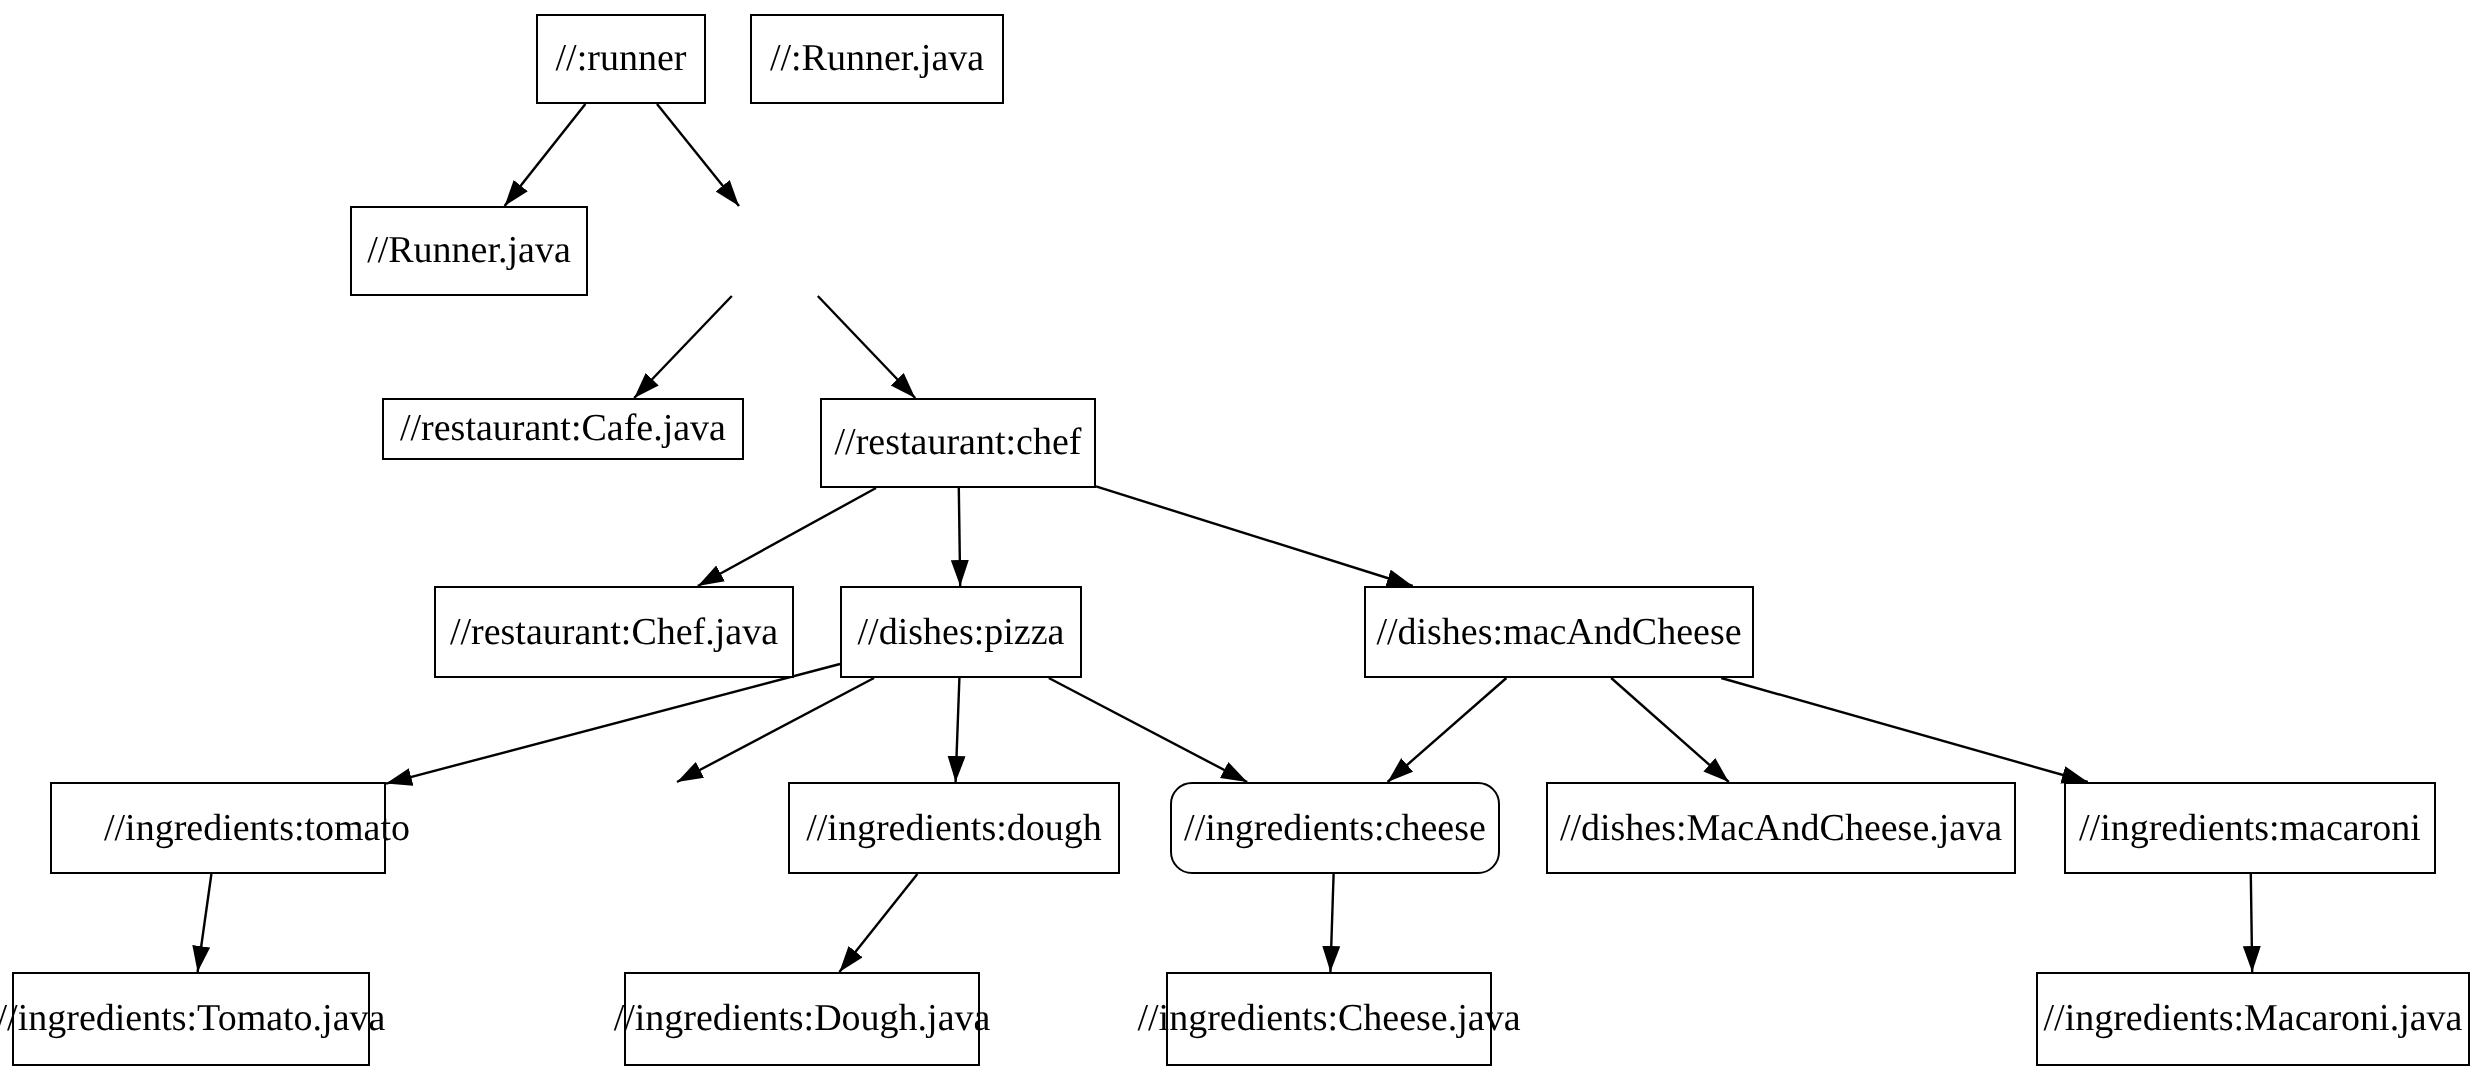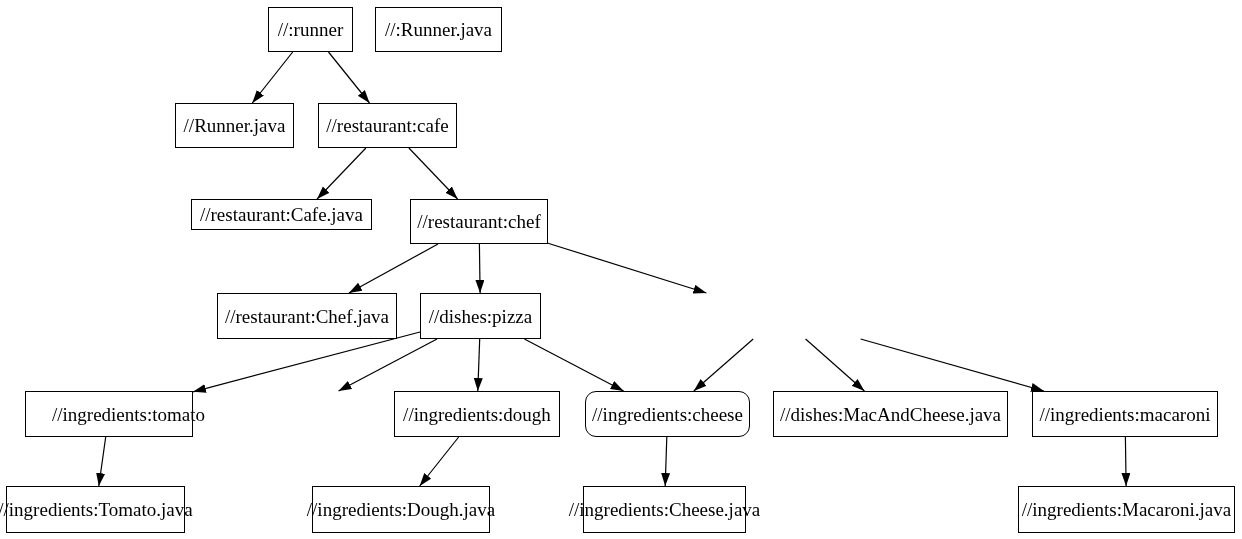--- a/index.html
+++ b/index.html
@@ -68,25 +68,25 @@
       <line x1="860.6" y1="339.0" x2="1043.9" y2="391.0" marker-end="url(#arrowhead)"></line>
       <line x1="105.7" y1="437.0" x2="98.8" y2="486.0" marker-end="url(#arrowhead)"></line>
       <line x1="458.7" y1="437.0" x2="419.7" y2="486.0" marker-end="url(#arrowhead)"></line>
       <line x1="666.8" y1="437.0" x2="665.2" y2="486.0" marker-end="url(#arrowhead)"></line>
       <line x1="1125.4" y1="437.0" x2="1126.1" y2="486.0" marker-end="url(#arrowhead)"></line>
     </svg>
   <div id="nodes" class="nodes-layer">
       <div class="node" style="left: 268px; top: 7px; width: 85px; height: 45px;">//:runner</div>
       <div class="node" style="left: 375px; top: 7px; width: 127px; height: 45px;">//:Runner.java</div>
       <div class="node" style="left: 175px; top: 103px; width: 119px; height: 45px;">//Runner.java</div>
-      <div class="node" style="left: 318px; top: 103px; width: 139px; height: 45px;">//restaurant:cafe</div>
       <div class="node" style="left: 191px; top: 199px; width: 181px; height: 31px;">//restaurant:Cafe.java</div>
       <div class="node" style="left: 410px; top: 199px; width: 138px; height: 45px;">//restaurant:chef</div>
       <div class="node" style="left: 217px; top: 293px; width: 180px; height: 46px;">//restaurant:Chef.java</div>
       <div class="node" style="left: 420px; top: 293px; width: 121px; height: 46px;">//dishes:pizza</div>
+      <div class="node" style="left: 682px; top: 293px; width: 195px; height: 46px;">//dishes:macAndCheese</div>
       <div class="node" style="left: 25px; top: 391px; width: 168px; height: 46px; padding-left: 39px;">//ingredients:tomato</div>
       <div class="node" style="left: 394px; top: 391px; width: 166px; height: 46px;">//ingredients:dough</div>
       <div class="node" style="left: 585px; top: 391px; width: 165px; height: 46px; border-radius: 11px;">//ingredients:cheese</div>
       <div class="node" style="left: 773px; top: 391px; width: 235px; height: 46px;">//dishes:MacAndCheese.java</div>
       <div class="node" style="left: 1032px; top: 391px; width: 186px; height: 46px;">//ingredients:macaroni</div>
       <div class="node" style="left: 6px; top: 486px; width: 179px; height: 47px;">//ingredients:Tomato.java</div>
       <div class="node" style="left: 312px; top: 486px; width: 178px; height: 47px;">//ingredients:Dough.java</div>
       <div class="node" style="left: 583px; top: 486px; width: 163px; height: 47px;">//ingredients:Cheese.java</div>
       <div class="node" style="left: 1018px; top: 486px; width: 217px; height: 47px;">//ingredients:Macaroni.java</div>
     </div>

